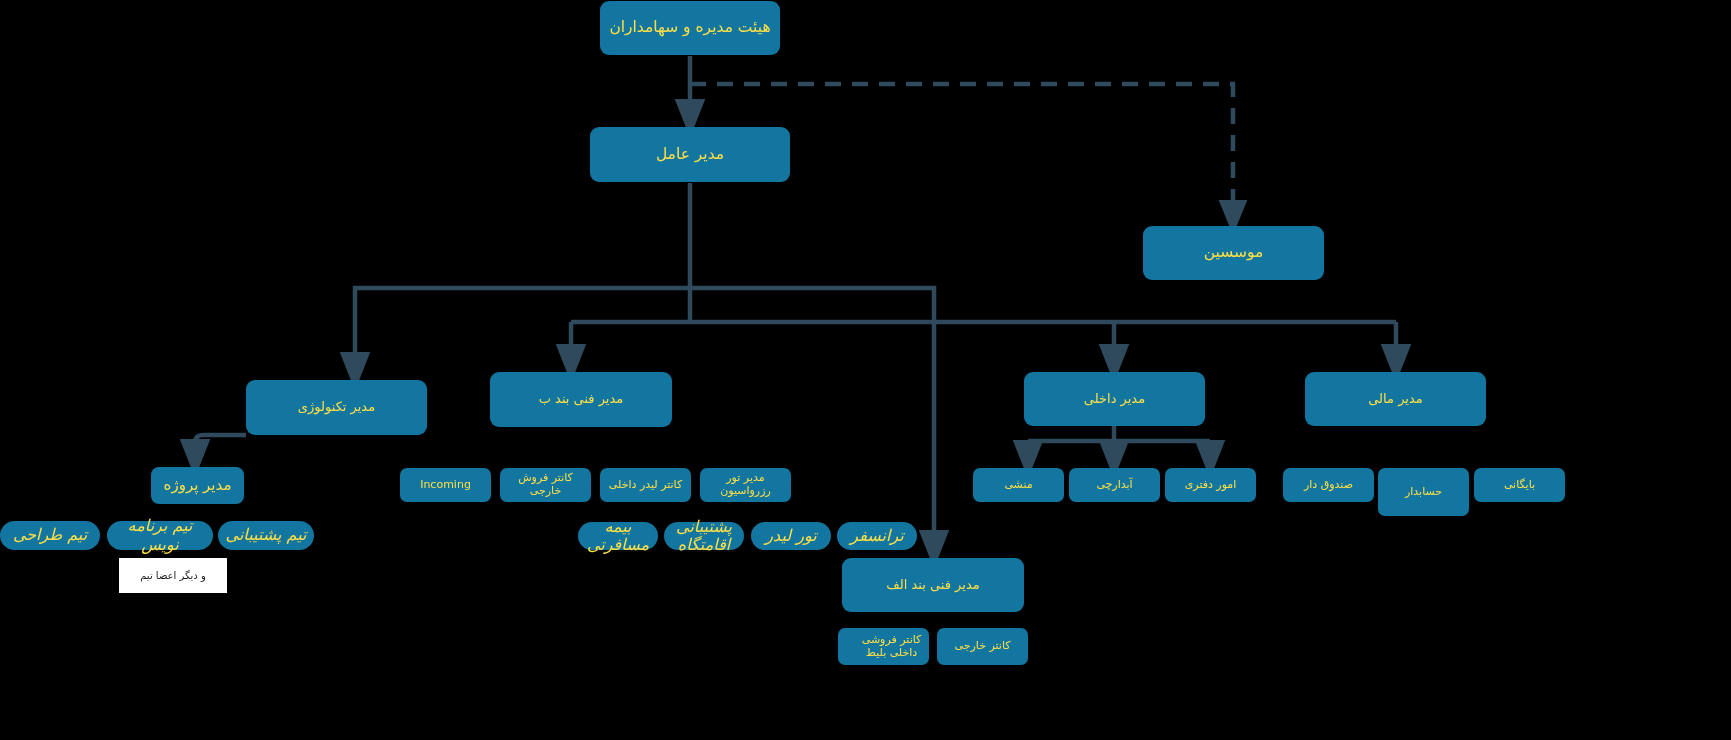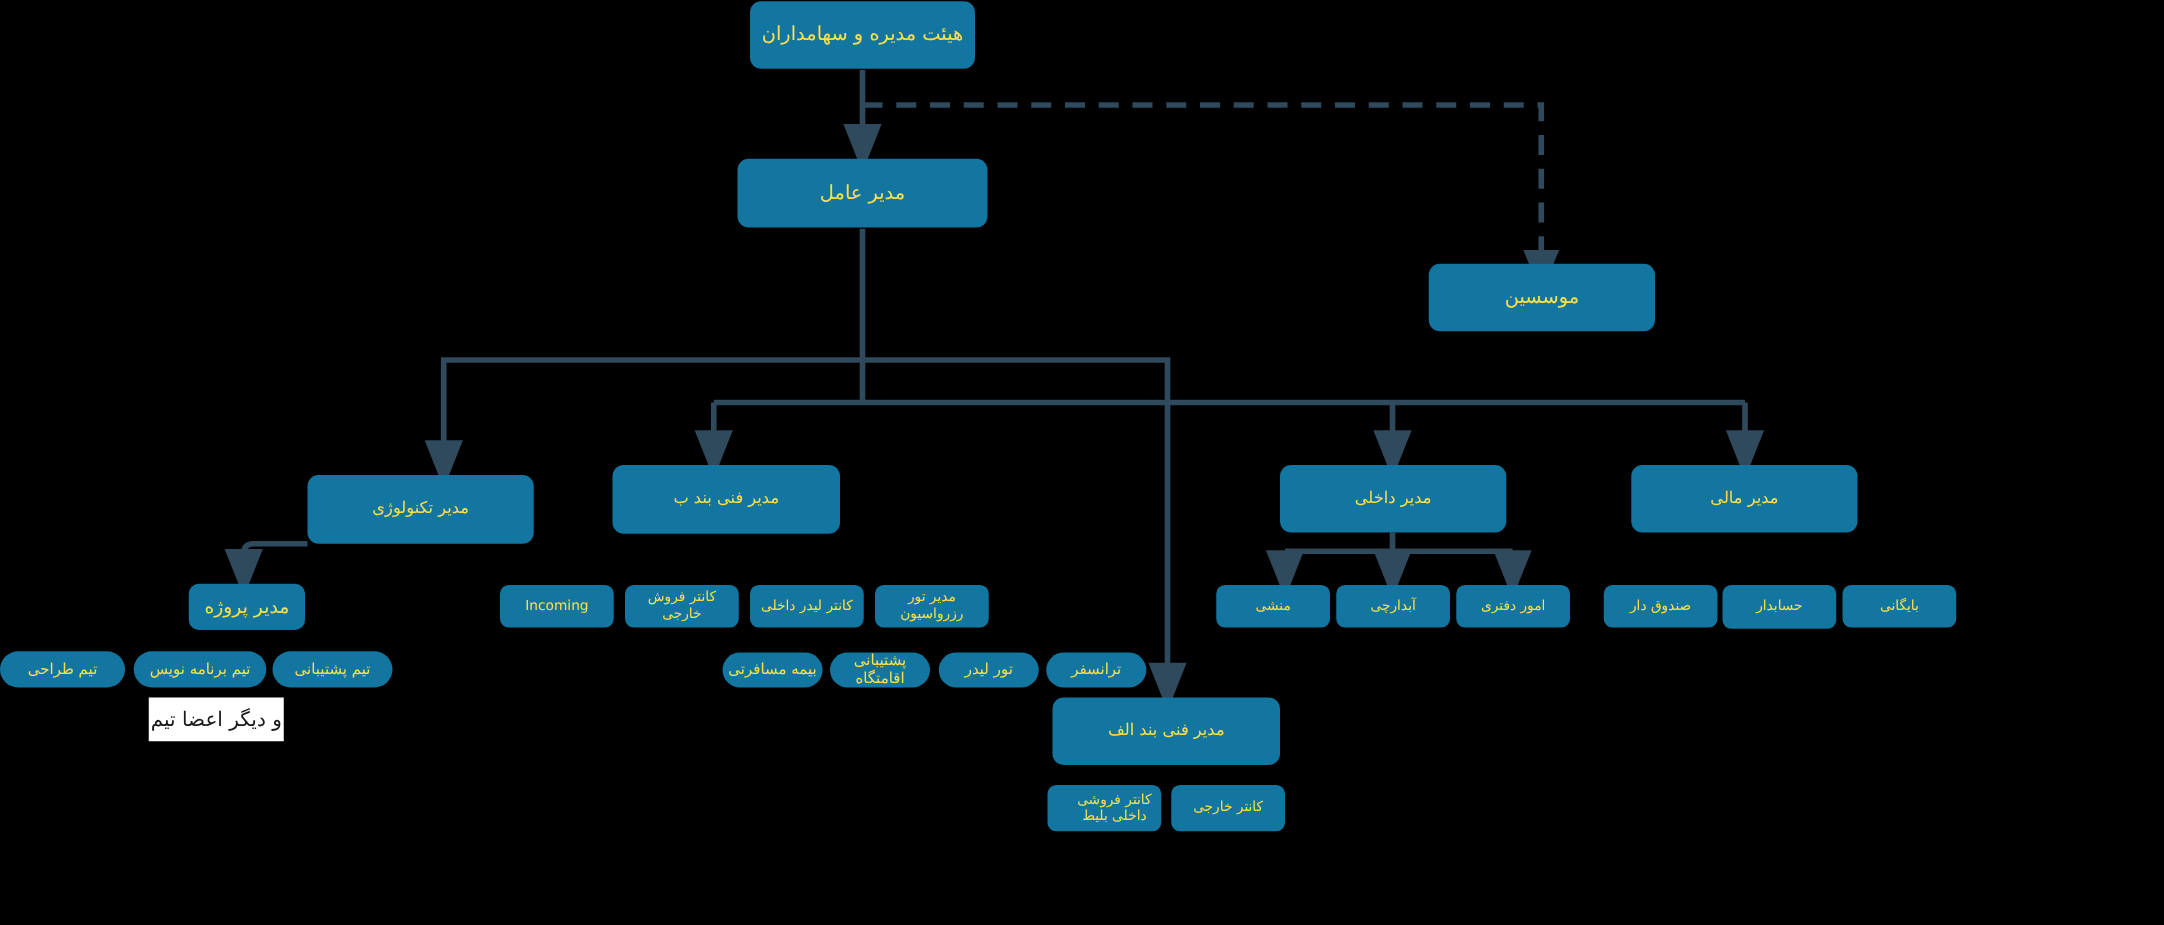--- a/index.html
+++ b/index.html
@@ -34,31 +34,31 @@
     text-align: center;
     box-sizing: border-box;
     direction: rtl;
     line-height: 1.15;
     padding: 2px 4px;
   }
   .lvl1 { border-radius: 9px; font-size: 15.5px; }
   .lvl2 { border-radius: 9px; font-size: 13px; }
   .lvl3 { border-radius: 8px; font-size: 15px; }
   .small { border-radius: 7px; font-size: 11px; }
-  .pill  { border-radius: 18px; font-size: 12px; }
+  .pill  { border-radius: 18px; font-size: 16px; font-style: italic; }
   .note {
     position: absolute;
     background: #ffffff;
     color: #1a1a1a;
     display: flex;
     align-items: center;
     justify-content: center;
     text-align: center;
     direction: rtl;
-    font-size: 16px;
+    font-size: 10px;
     box-sizing: border-box;
   }
 </style>
 </head>
 <body>
 
 <div id="chart">
 
   <svg id="edges" viewBox="0 0 1731 740">
     <defs>
@@ -90,41 +90,41 @@
 
     <path d="M1114,426 L1114,441" stroke="#2e4a5c" stroke-width="4.5" fill="none"></path>
     <path d="M1028,441 L1210,441" stroke="#2e4a5c" stroke-width="4.5" fill="none"></path>
     <path d="M1028,441 L1028,459" stroke="#2e4a5c" stroke-width="4.5" fill="none" marker-end="url(#arrow)"></path>
     <path d="M1114,441 L1114,459" stroke="#2e4a5c" stroke-width="4.5" fill="none" marker-end="url(#arrow)"></path>
     <path d="M1210,441 L1210,459" stroke="#2e4a5c" stroke-width="4.5" fill="none" marker-end="url(#arrow)"></path>
   </svg>
 
   <div class="node lvl1" style="left: 600px; top: 1px; width: 180px; height: 54px;">هیئت مدیره و سهامداران</div>
   <div class="node lvl1" style="left: 590px; top: 127px; width: 200px; height: 55px;">مدیر عامل</div>
-  <div class="node lvl1" style="left: 1143px; top: 211px; width: 181px; height: 54px;">موسسین</div>
+  <div class="node lvl1" style="left: 1143px; top: 226px; width: 181px; height: 54px;">موسسین</div>
 
   <div class="node lvl2" style="left: 246px; top: 380px; width: 181px; height: 55px;">مدیر تکنولوژی</div>
   <div class="node lvl2" style="left: 490px; top: 372px; width: 182px; height: 55px;">مدیر فنی بند ب</div>
   <div class="node lvl2" style="left: 1024px; top: 372px; width: 181px; height: 54px;">مدیر داخلی</div>
   <div class="node lvl2" style="left: 1305px; top: 372px; width: 181px; height: 54px;">مدیر مالی</div>
   <div class="node lvl2" style="left: 842px; top: 558px; width: 182px; height: 54px;">مدیر فنی بند الف</div>
 
   <div class="node lvl3" style="left: 151px; top: 467px; width: 93px; height: 37px;">مدیر پروژه</div>
 
   <div class="node small" style="left: 400px; top: 468px; width: 91px; height: 34px;">Incoming</div>
   <div class="node small" style="left: 500px; top: 468px; width: 91px; height: 34px;">کانتر فروش خارجی</div>
   <div class="node small" style="left: 600px; top: 468px; width: 91px; height: 34px;">کانتر لیدر داخلی</div>
   <div class="node small" style="left: 700px; top: 468px; width: 91px; height: 34px;">مدیر تور رزرواسیون</div>
 
   <div class="node small" style="left: 973px; top: 468px; width: 91px; height: 34px;">منشی</div>
   <div class="node small" style="left: 1069px; top: 468px; width: 91px; height: 34px;">آبدارچی</div>
   <div class="node small" style="left: 1165px; top: 468px; width: 91px; height: 34px;">امور دفتری</div>
 
   <div class="node small" style="left: 1283px; top: 468px; width: 91px; height: 34px;">صندوق دار</div>
-  <div class="node small" style="left: 1378px; top: 468px; width: 91px; height: 35px;">حسابدار</div>
+  <div class="node small" style="left: 1378px; top: 468px; width: 91px; height: 48px;">حسابدار</div>
   <div class="node small" style="left: 1474px; top: 468px; width: 91px; height: 34px;">بایگانی</div>
 
   <div class="node pill" style="left: 578px; top: 522px; width: 80px; height: 28px;">بیمه مسافرتی</div>
   <div class="node pill" style="left: 664px; top: 522px; width: 80px; height: 28px;">پشتیبانی اقامتگاه</div>
   <div class="node pill" style="left: 751px; top: 522px; width: 80px; height: 28px;">تور لیدر</div>
   <div class="node pill" style="left: 837px; top: 522px; width: 80px; height: 28px;">ترانسفر</div>
 
   <div class="node pill" style="left: 0px; top: 521px; width: 100px; height: 29px;">تیم طراحی</div>
   <div class="node pill" style="left: 107px; top: 521px; width: 106px; height: 29px;">تیم برنامه نویس</div>
   <div class="node pill" style="left: 218px; top: 521px; width: 96px; height: 29px;">تیم پشتیبانی</div>

